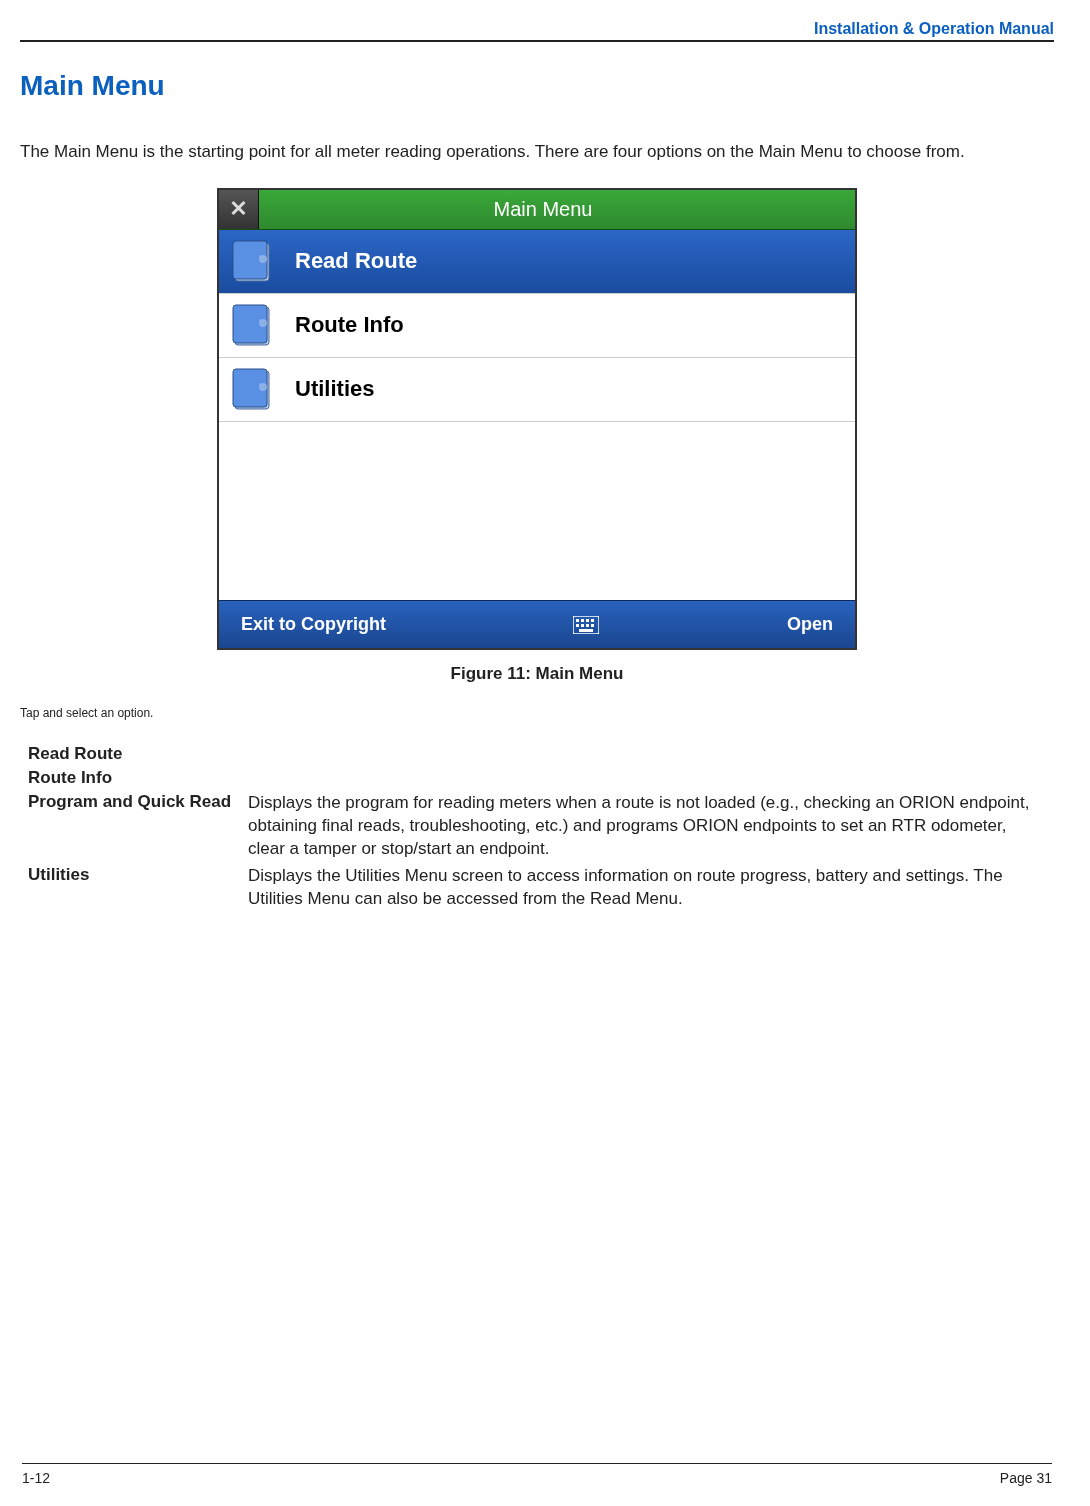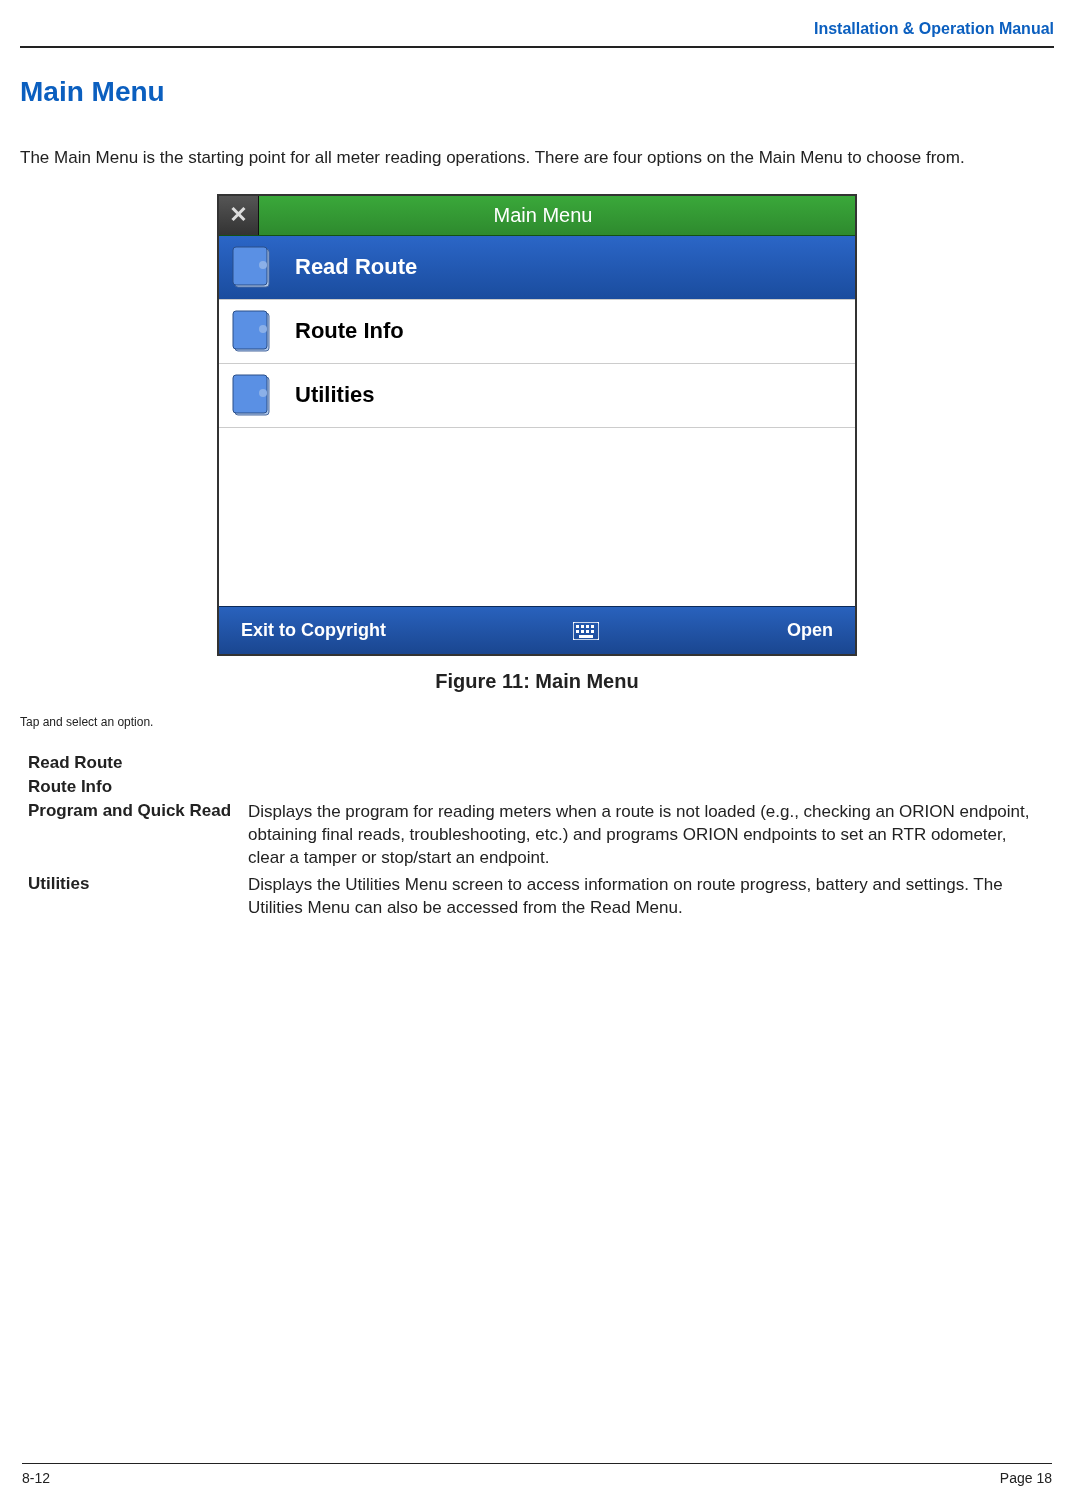--- a/index.html
+++ b/index.html
@@ -10,21 +10,21 @@
       padding: 20px 36px 16px 20px;
       color: #222;
       position: relative;
       background: #fff;
     }
     .top-header {
       text-align: right;
       color: #0b5fbf;
       font-weight: 700;
       font-size: 16px;
-      padding-bottom: 8px;
+      padding-bottom: 2px;
       border-bottom: 2px solid #222;
       margin-bottom: 28px;
     }
     h1.section-title {
       color: #0b5fbf;
       font-size: 28px;
       font-weight: 700;
       margin-bottom: 10px;
     }
     p.intro {
@@ -108,21 +108,21 @@
       font-size: 18px;
       font-weight: 700;
       padding: 0 22px;
       justify-content: space-between;
       border-top: 1px solid #0c2a58;
     }
     .pda-bottombar .kbd-icon svg { vertical-align: middle; }
     .figure-caption {
       text-align: center;
       font-weight: 700;
-      font-size: 20px;
+      font-size: 17px;
       margin-top: 14px;
       margin-bottom: 22px;
     }
     p.instruction {
       font-size: 12px;
       margin-bottom: 24px;
     }
     
     .def-table {
       margin: 0 8px;
@@ -241,15 +241,15 @@
     <div class="def-term">Program and Quick Read</div>
     <div class="def-desc">Displays the program for reading meters when a route is not loaded (e.g., checking an ORION endpoint, obtaining final reads, troubleshooting, etc.) and programs ORION endpoints to set an RTR odometer, clear a tamper or stop/start an endpoint.</div>
   </div>
   <div class="def-row">
     <div class="def-term">Utilities</div>
     <div class="def-desc">Displays the Utilities Menu screen to access information on route progress, battery and settings. The Utilities Menu can also be accessed from the Read Menu.</div>
   </div>
 </div>
 
 <div class="page-footer">
-  <span>8-12</span>
-  <span>Page 18</span>
+  <span>1-12</span>
+  <span>Page 31</span>
 </div>
 
 </body></html>

